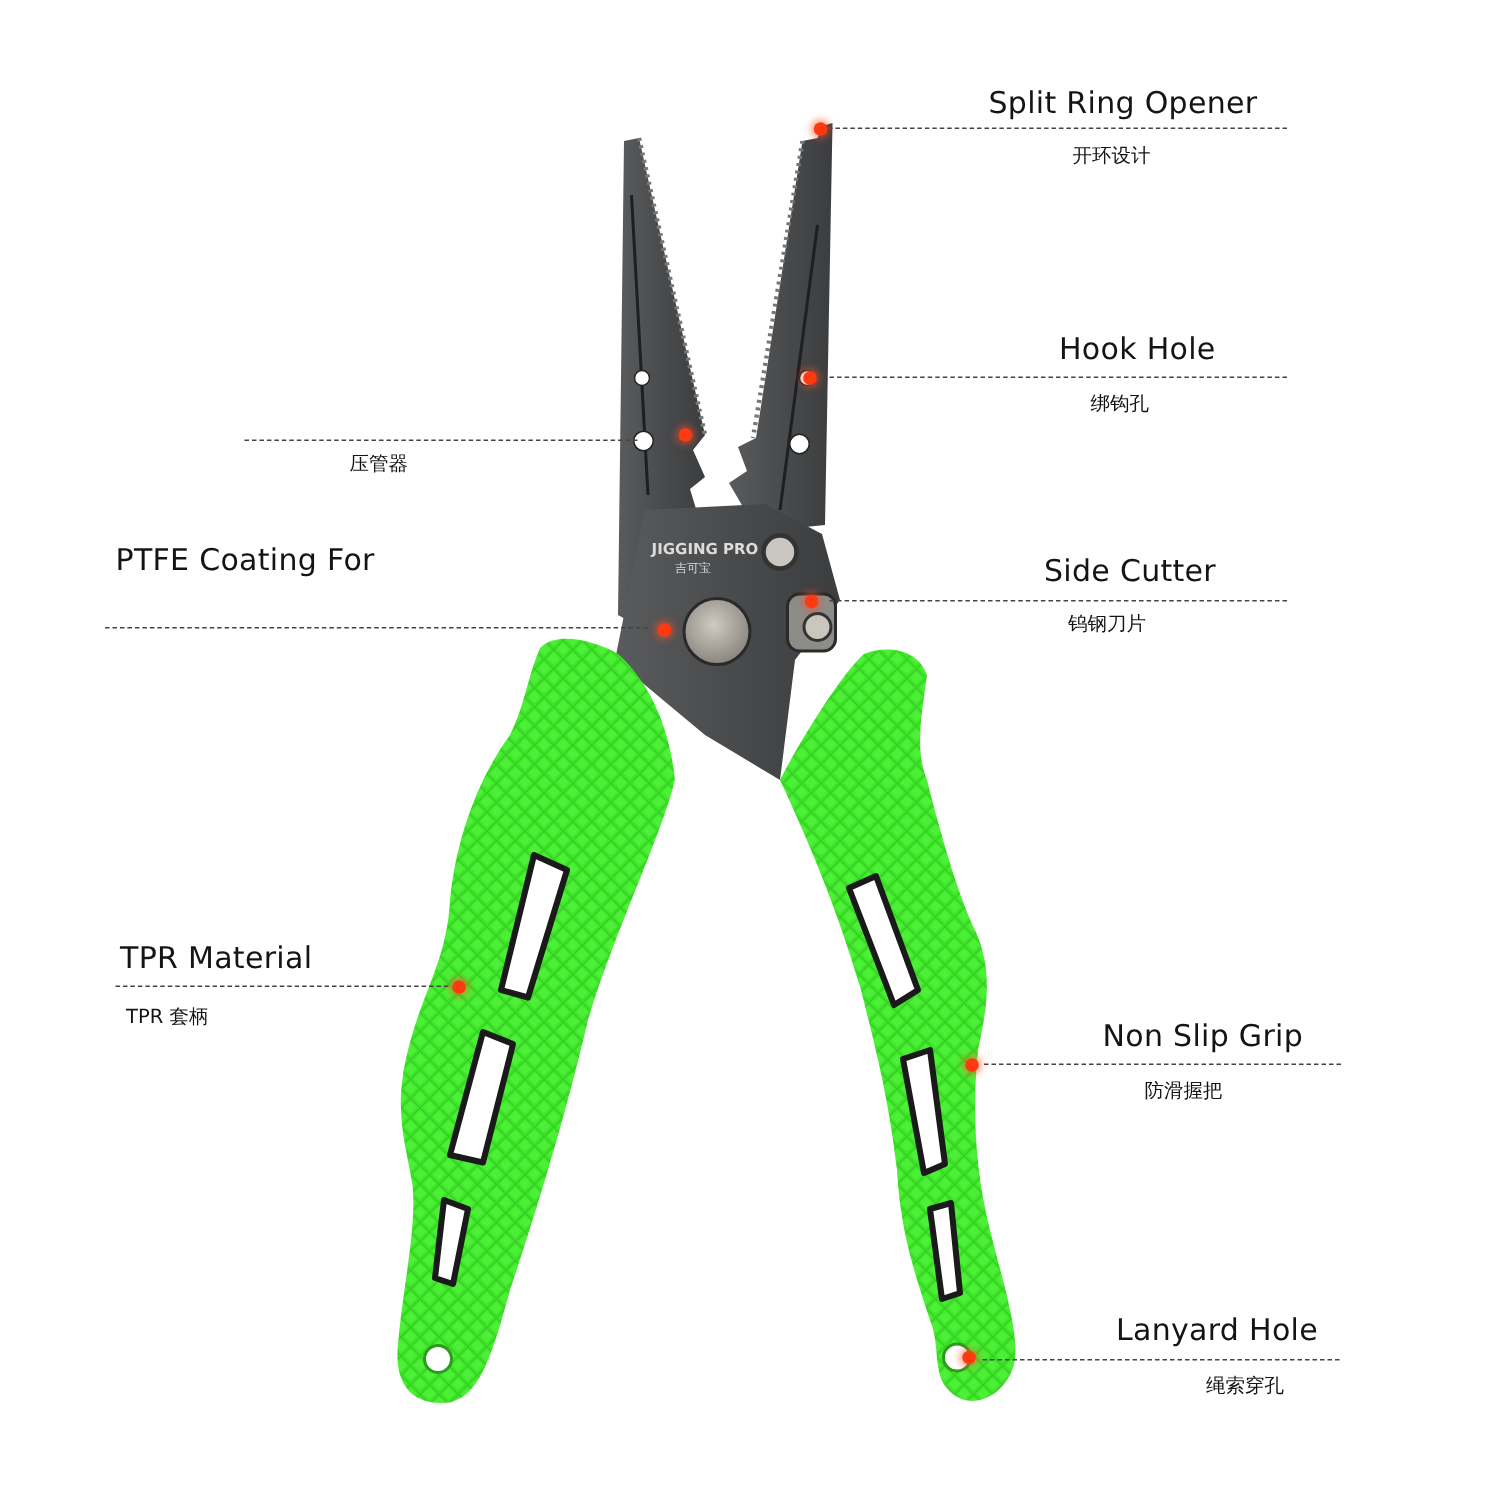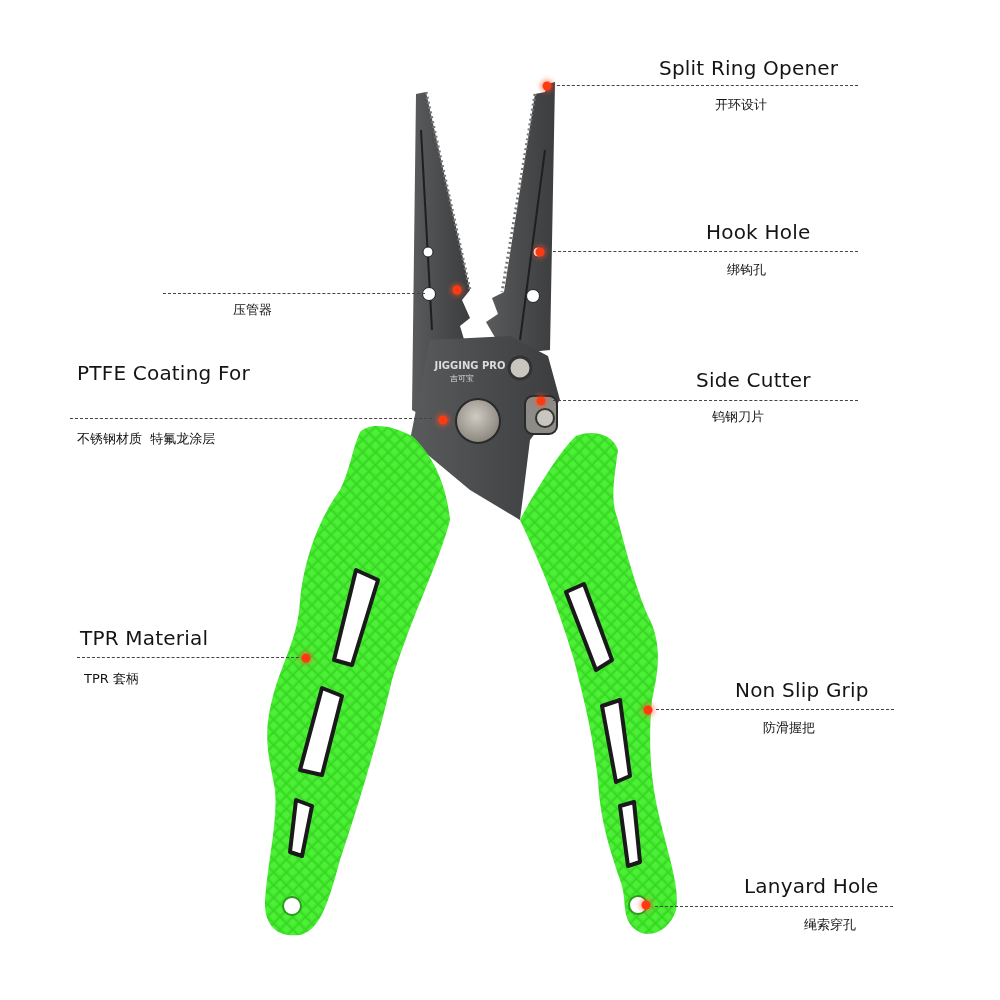--- a/index.html
+++ b/index.html
@@ -82,21 +82,20 @@
   <div class="leader" style="left:548px;top:251px;width:310px;"></div>
   <div class="sub" style="left:727px;top:258px;">绑钩孔</div>
   <div class="dot" style="left:540px;top:252px;"></div>
 
   <div class="leader" style="left:163px;top:293px;width:262px;"></div>
   <div class="sub" style="left:233px;top:298px;">压管器</div>
   <div class="dot" style="left:457px;top:290px;"></div>
 
   <div class="label" style="left:77px;top:359px;text-align:center;">PTFE Coating For</div>
   <div class="leader" style="left:70px;top:418px;width:362px;"></div>
-  <div class="sub" style="left:77px;top:427px;white-space:pre;">不锈钢材质  特氟龙涂层</div>
   <div class="dot" style="left:443px;top:420px;"></div>
 
   <div class="label" style="left:696px;top:366px;">Side Cutter</div>
   <div class="leader" style="left:553px;top:400px;width:305px;"></div>
   <div class="sub" style="left:712px;top:405px;">钨钢刀片</div>
   <div class="dot" style="left:541px;top:401px;"></div>
 
   <div class="label" style="left:80px;top:624px;">TPR Material</div>
   <div class="leader" style="left:77px;top:657px;width:222px;"></div>
   <div class="sub" style="left:84px;top:667px;">TPR 套柄</div>

